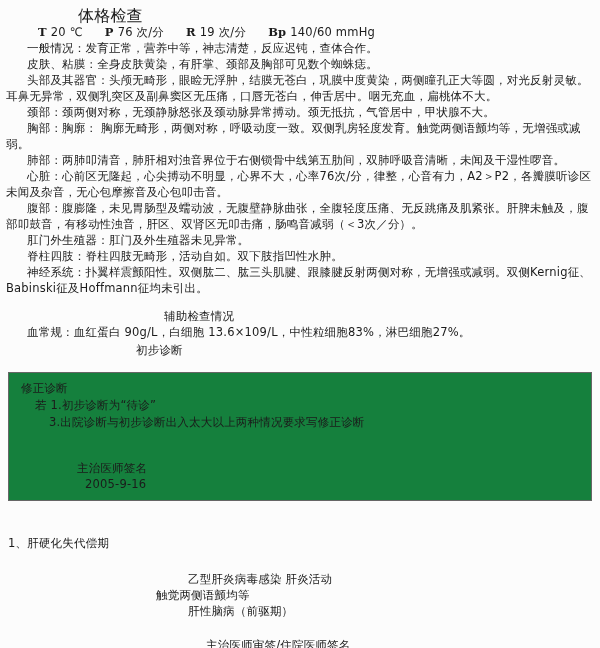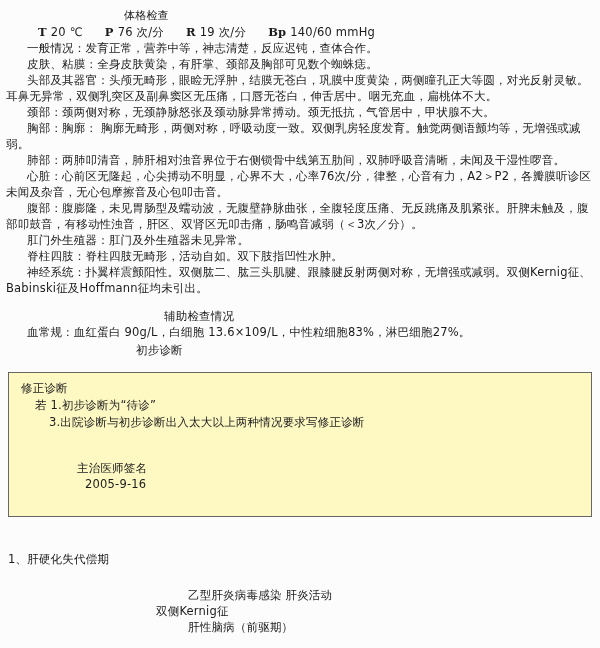--- a/index.html
+++ b/index.html
@@ -16,22 +16,22 @@
     background: #fcfcfc;
   }
   .page {
     padding: 8px 6px 0 6px;
     font-size: 11.5px;
     line-height: 16px;
     letter-spacing: 0.2px;
   }
   .doc-title {
     width: fit-content;
-    margin-left: 118px;
-    font-size: 11px;
+    margin-left: 72px;
+    font-size: 16px;
   }
   .vitals {
     margin-left: 32px;
     white-space: nowrap;
   }
   .vitals .vlabel {
     font-family: "DejaVu Serif", serif;
     font-weight: bold;
     margin-right: 4px;
   }
@@ -53,22 +53,22 @@
   .initial-dx {
     width: fit-content;
     margin-left: 130px;
     margin-top: 2px;
   }
   .revision-box {
     margin-top: 14px;
     margin-left: 2px;
     margin-right: 2px;
     border: 1px solid #666;
-    padding: 7px 8px 24px 8px;
-    background: #fef9c3;
+    padding: 7px 8px 8px 8px;
+    background: #15803d;
   }
   .rb-title { margin-left: 4px; }
   .rb-note1 { margin-left: 18px; margin-top: 1px; }
   .rb-note2 { margin-left: 32px; margin-top: 1px; }
   .rb-signer { margin-left: 60px; margin-top: 30px; }
   .rb-date { margin-left: 68px; font-family: "DejaVu Sans", sans-serif; }
   .discharge-item1 {
     margin-top: 34px;
     margin-left: 2px;
   }
@@ -113,19 +113,19 @@
     <div class="rb-note1">若 1.初步诊断为“待诊”</div>
     <div class="rb-note2">3.出院诊断与初步诊断出入太大以上两种情况要求写修正诊断</div>
     <div class="rb-signer">主治医师签名</div>
     <div class="rb-date">2005-9-16</div>
   </div>
 
   <div class="discharge-item1">1、肝硬化失代偿期</div>
 
   <div>
     <div class="dx-sub1">乙型肝炎病毒感染 肝炎活动</div>
-    <div class="dx-sub2">双侧Kernig征</div>
+    <div class="dx-sub2">触觉两侧语颤均等</div>
     <div class="dx-sub3">肝性脑病（前驱期）</div>
   </div>
 
   <div class="final-signature">主治医师审签/住院医师签名</div>
 
 </div>
 
 </body></html>

